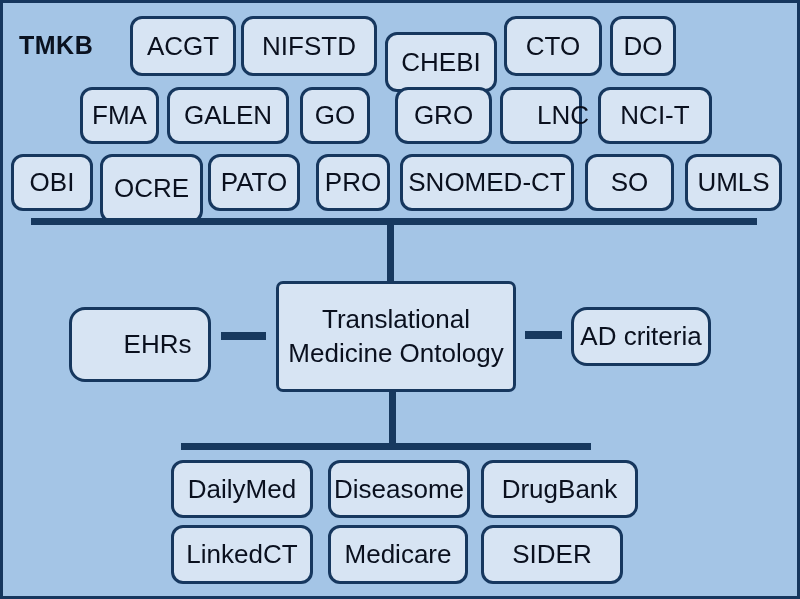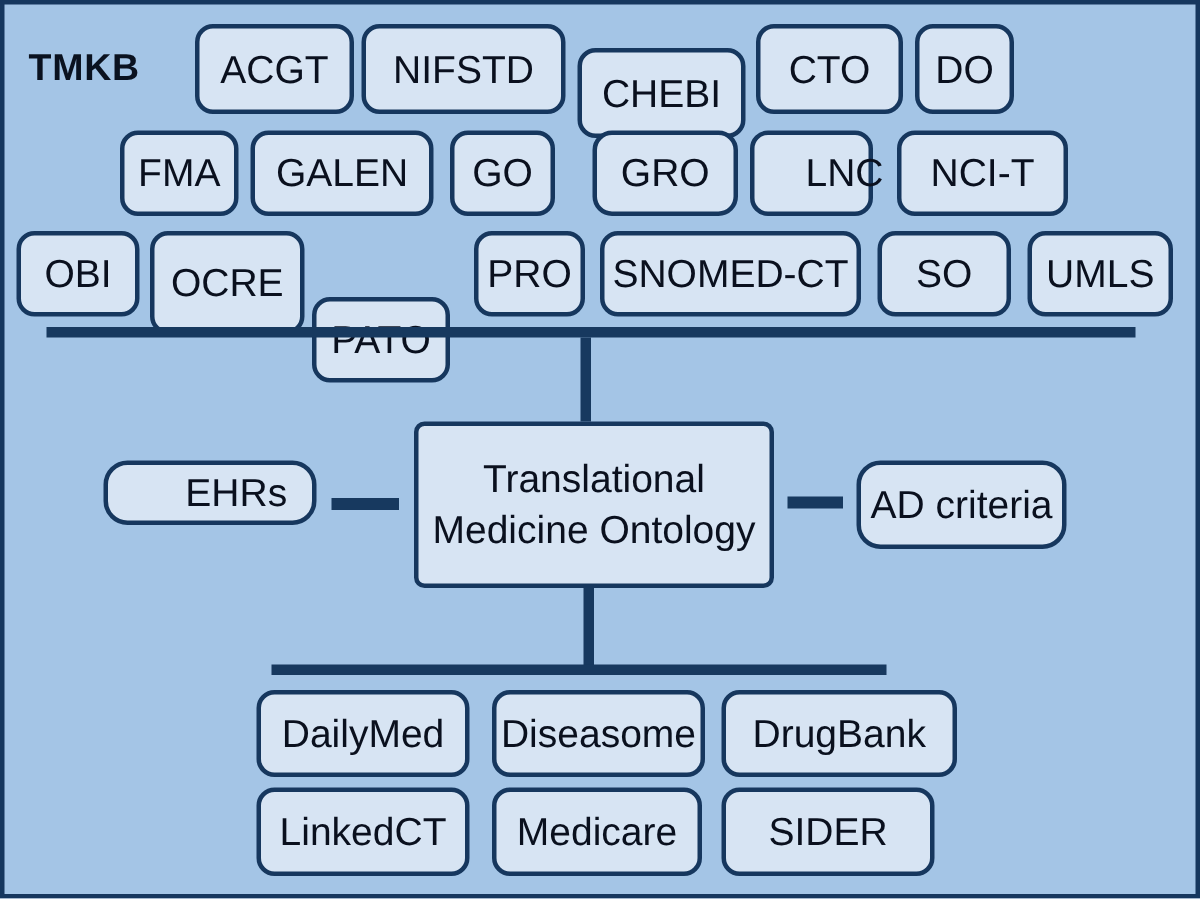--- a/index.html
+++ b/index.html
@@ -69,30 +69,30 @@
 
   <div class="node" style="left:77px;  top:84px;  width:79px;  height:57px;">FMA</div>
   <div class="node" style="left:164px; top:84px;  width:122px; height:57px;">GALEN</div>
   <div class="node" style="left:297px; top:84px;  width:70px;  height:57px;">GO</div>
   <div class="node" style="left:392px; top:84px;  width:97px;  height:57px;border-radius:13px;">GRO</div>
   <div class="node" style="left:497px; top:84px;  width:82px;  height:57px;padding-left:44px;">LNC</div>
   <div class="node" style="left:595px; top:84px;  width:114px; height:57px;">NCI-T</div>
 
   <div class="node" style="left:8px;   top:151px; width:82px;  height:57px;">OBI</div>
   <div class="node" style="left:97px;  top:151px; width:103px; height:69px;">OCRE</div>
-  <div class="node" style="left:205px; top:151px; width:92px;  height:57px;margin-top:44px;">PATO</div>
+  <div class="node" style="left:205px; top:151px; width:92px;  height:57px;">PATO</div>
   <div class="node" style="left:313px; top:151px; width:74px;  height:57px;">PRO</div>
   <div class="node" style="left:397px; top:151px; width:174px; height:57px;text-align:right;">SNOMED-CT</div>
   <div class="node" style="left:582px; top:151px; width:89px;  height:57px;">SO</div>
   <div class="node" style="left:682px; top:151px; width:97px;  height:57px;">UMLS</div>
 
   <div class="bar" style="left:28px;  top:215px; width:726px; height:7px;"></div>
   <div class="vline" style="left:384px; top:222px; width:7px;  height:56px;"></div>
 
-  <div class="node mid" style="left:66px; top:304px; width:142px; height:43px;padding-left:35px;">EHRs</div>
+  <div class="node mid" style="left:66px; top:304px; width:142px; height:75px;padding-left:35px;">EHRs</div>
 
   <div class="dash" style="left:218px; top:329px; width:45px; height:8px;"></div>
 
   <div class="node big" style="left:273px; top:278px; width:240px; height:111px;">
     <div>
       <div>Translational</div>
       <div>Medicine Ontology</div>
     </div>
   </div>
 

